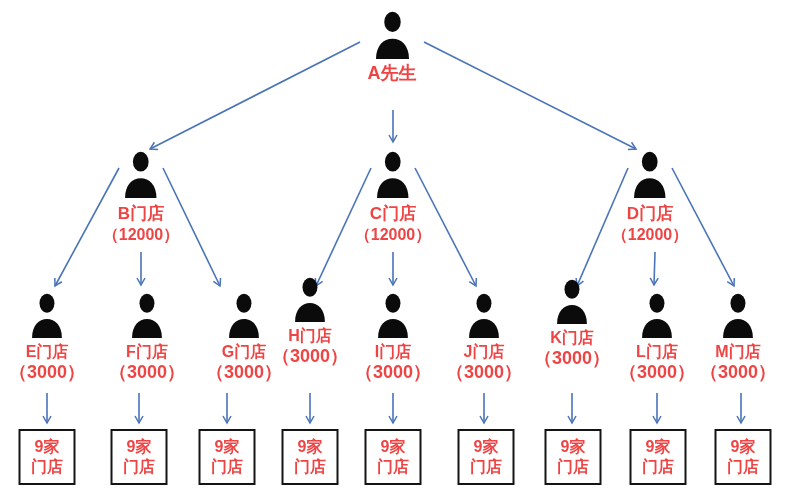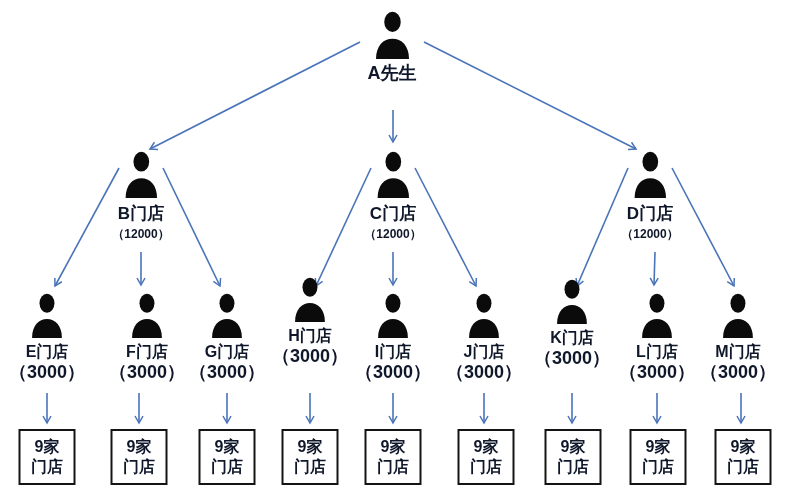--- a/index.html
+++ b/index.html
@@ -1,33 +1,33 @@
 <!DOCTYPE html>
 <html style="--arrow: #4a74b8; --silhouette: #0b0b0b; --box-border: #141414;"><head>
 <meta charset="utf-8">
 <style>
   html,body{margin:0;padding:0;background:#ffffff;}
   .canvas{
     position:relative;width:795px;height:500px;background:#ffffff;overflow:hidden;
-    font-family:"Liberation Sans","DejaVu Sans",sans-serif;color:#0f172a;
+    font-family:"Liberation Sans","DejaVu Sans",sans-serif;color:#ef4444;
   }
   .wires{position:absolute;left:0;top:0;width:795px;height:500px;}
   .wire{stroke:var(--arrow,#4a74b8);stroke-width:1.6;fill:none;}
   .ah-path{stroke:var(--arrow,#4a74b8);stroke-width:1.5;fill:none;}
   .person-node{position:absolute;transform:translateX(-50%);text-align:center;}
   .bust{display:block;margin:0 auto;fill:var(--silhouette,#0b0b0b);}
   .plabel{font-weight:bold;white-space:nowrap;}
   .plabel .name{display:block;}
   .plabel .val{display:block;}
   .lvl1 .bust{width:42px;height:48px;}
   .lvl1 .plabel{margin-top:3px;font-size:18px;line-height:22px;}
   .lvl1 .val{font-size:17px;}
   .lvl2 .bust{width:40px;height:47px;}
   .lvl2 .plabel{margin-top:5px;font-size:17px;line-height:21px;}
-  .lvl2 .val{font-size:12px;}
+  .lvl2 .val{font-size:16px;}
   .lvl3 .bust{width:38px;height:45px;}
   .lvl3 .plabel{margin-top:4px;font-size:16px;line-height:20px;}
   .lvl3 .val{font-size:18px;}
   .store-box{
     position:absolute;top:429px;width:53px;height:52px;
     border:2px solid var(--box-border,#141414);background:#ffffff;
     transform:translateX(-50%);
     display:flex;flex-direction:column;align-items:center;justify-content:center;
     font-weight:bold;font-size:16px;line-height:20px;text-align:left;
   }
@@ -124,21 +124,21 @@
   <div class="person-node lvl3" style="left:147px;top:293px;">
     <svg class="bust" viewBox="0 0 56 64" preserveAspectRatio="none">
         <ellipse cx="28" cy="14.5" rx="11" ry="13.5"></ellipse>
         <path d="M6,64 C6,46 16,37 28,37 C40,37 50,46 50,64 Z"></path>
       </svg>
     <div class="plabel">
       <span class="name">F门店</span>
       <span class="val">（3000）</span>
     </div>
   </div>
-  <div class="person-node lvl3" style="left:227px;top:293px;">
+  <div class="person-node lvl3" style="left:244px;top:293px;">
     <svg class="bust" viewBox="0 0 56 64" preserveAspectRatio="none">
         <ellipse cx="28" cy="14.5" rx="11" ry="13.5"></ellipse>
         <path d="M6,64 C6,46 16,37 28,37 C40,37 50,46 50,64 Z"></path>
       </svg>
     <div class="plabel">
       <span class="name">G门店</span>
       <span class="val">（3000）</span>
     </div>
   </div>
   <div class="person-node lvl3" style="left:310px;top:277px;">

